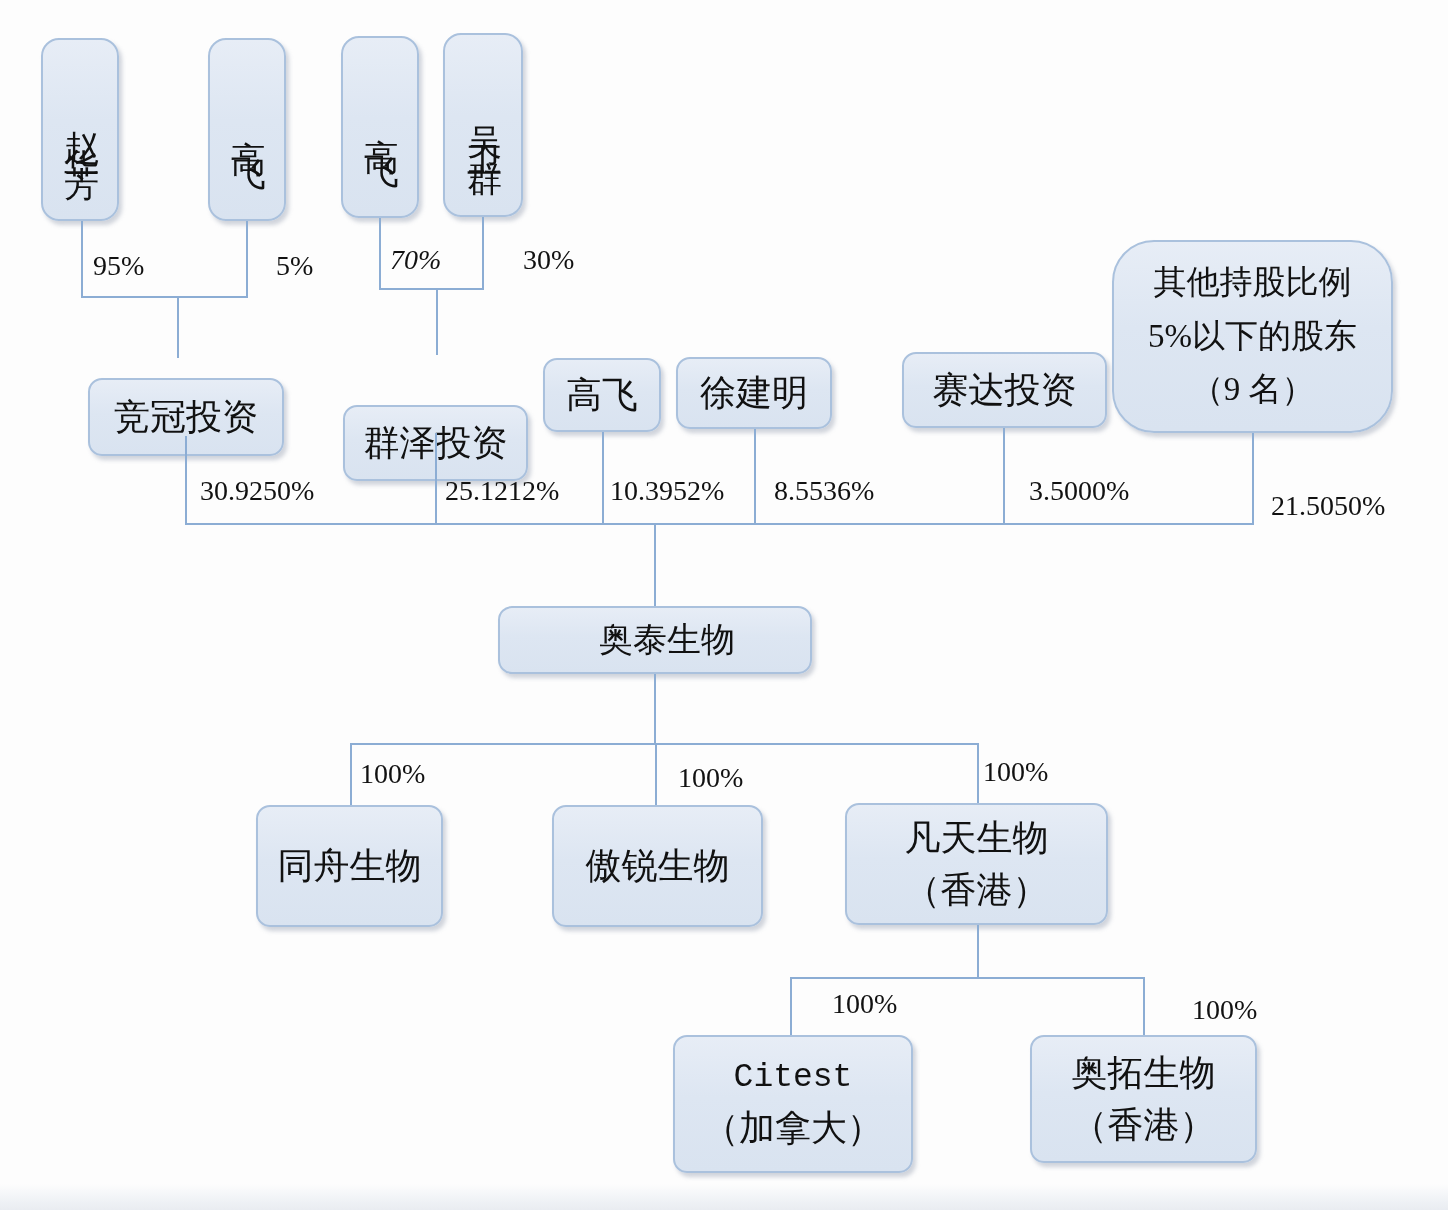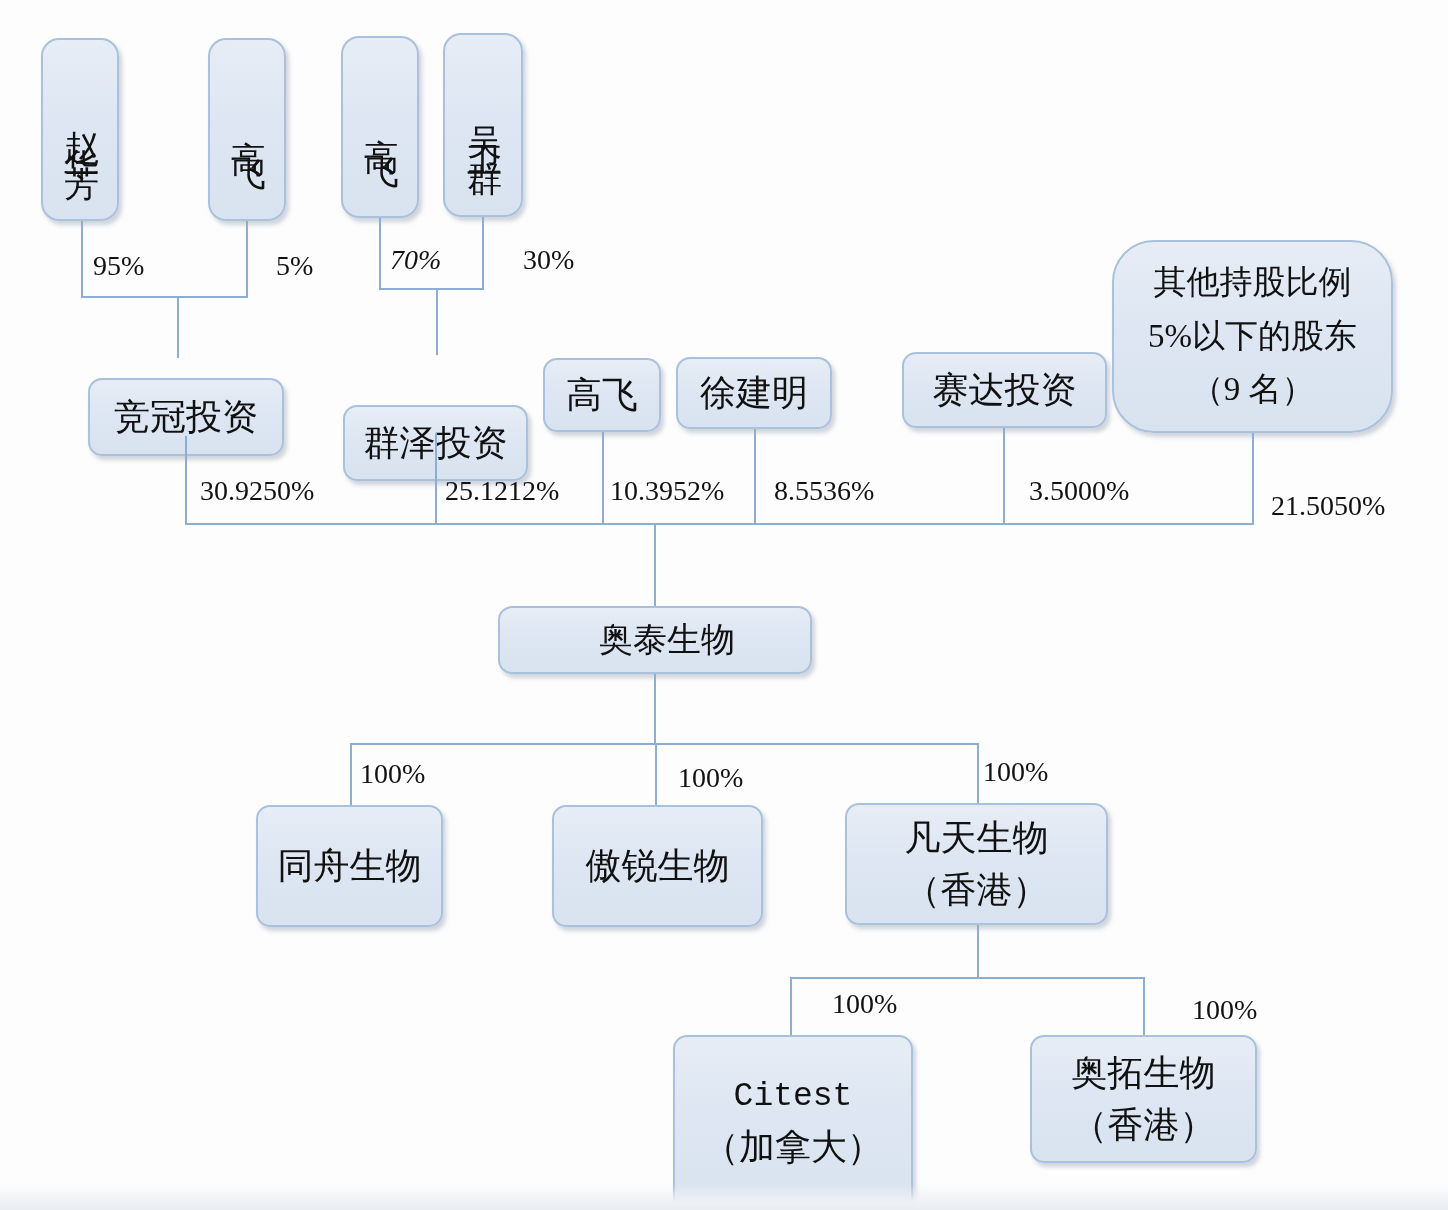--- a/index.html
+++ b/index.html
@@ -120,21 +120,21 @@
     </span>
   </div>
 
   <div class="line v" style="left:977px;top:925px;height:52px;"></div>
   <div class="line h" style="left:790px;top:977px;width:355px;"></div>
   <div class="line v" style="left:790px;top:977px;height:58px;"></div>
   <div class="line v" style="left:1143px;top:977px;height:58px;"></div>
   <div class="pct" style="left:832px;top:988px;">100%</div>
   <div class="pct" style="left:1192px;top:994px;">100%</div>
 
-  <div class="box" style="left:673px;top:1035px;width:240px;height:176px;">
+  <div class="box" style="left:673px;top:1035px;width:240px;height:138px;">
     <span class="lines">
       <span class="mono" style="display:block">Citest</span>
       <span style="display:block">（加拿大）</span>
     </span>
   </div>
   <div class="box" style="left:1030px;top:1035px;width:227px;height:128px;">
     <span class="lines">
       <span style="display:block">奥拓生物</span>
       <span style="display:block">（香港）</span>
     </span>

